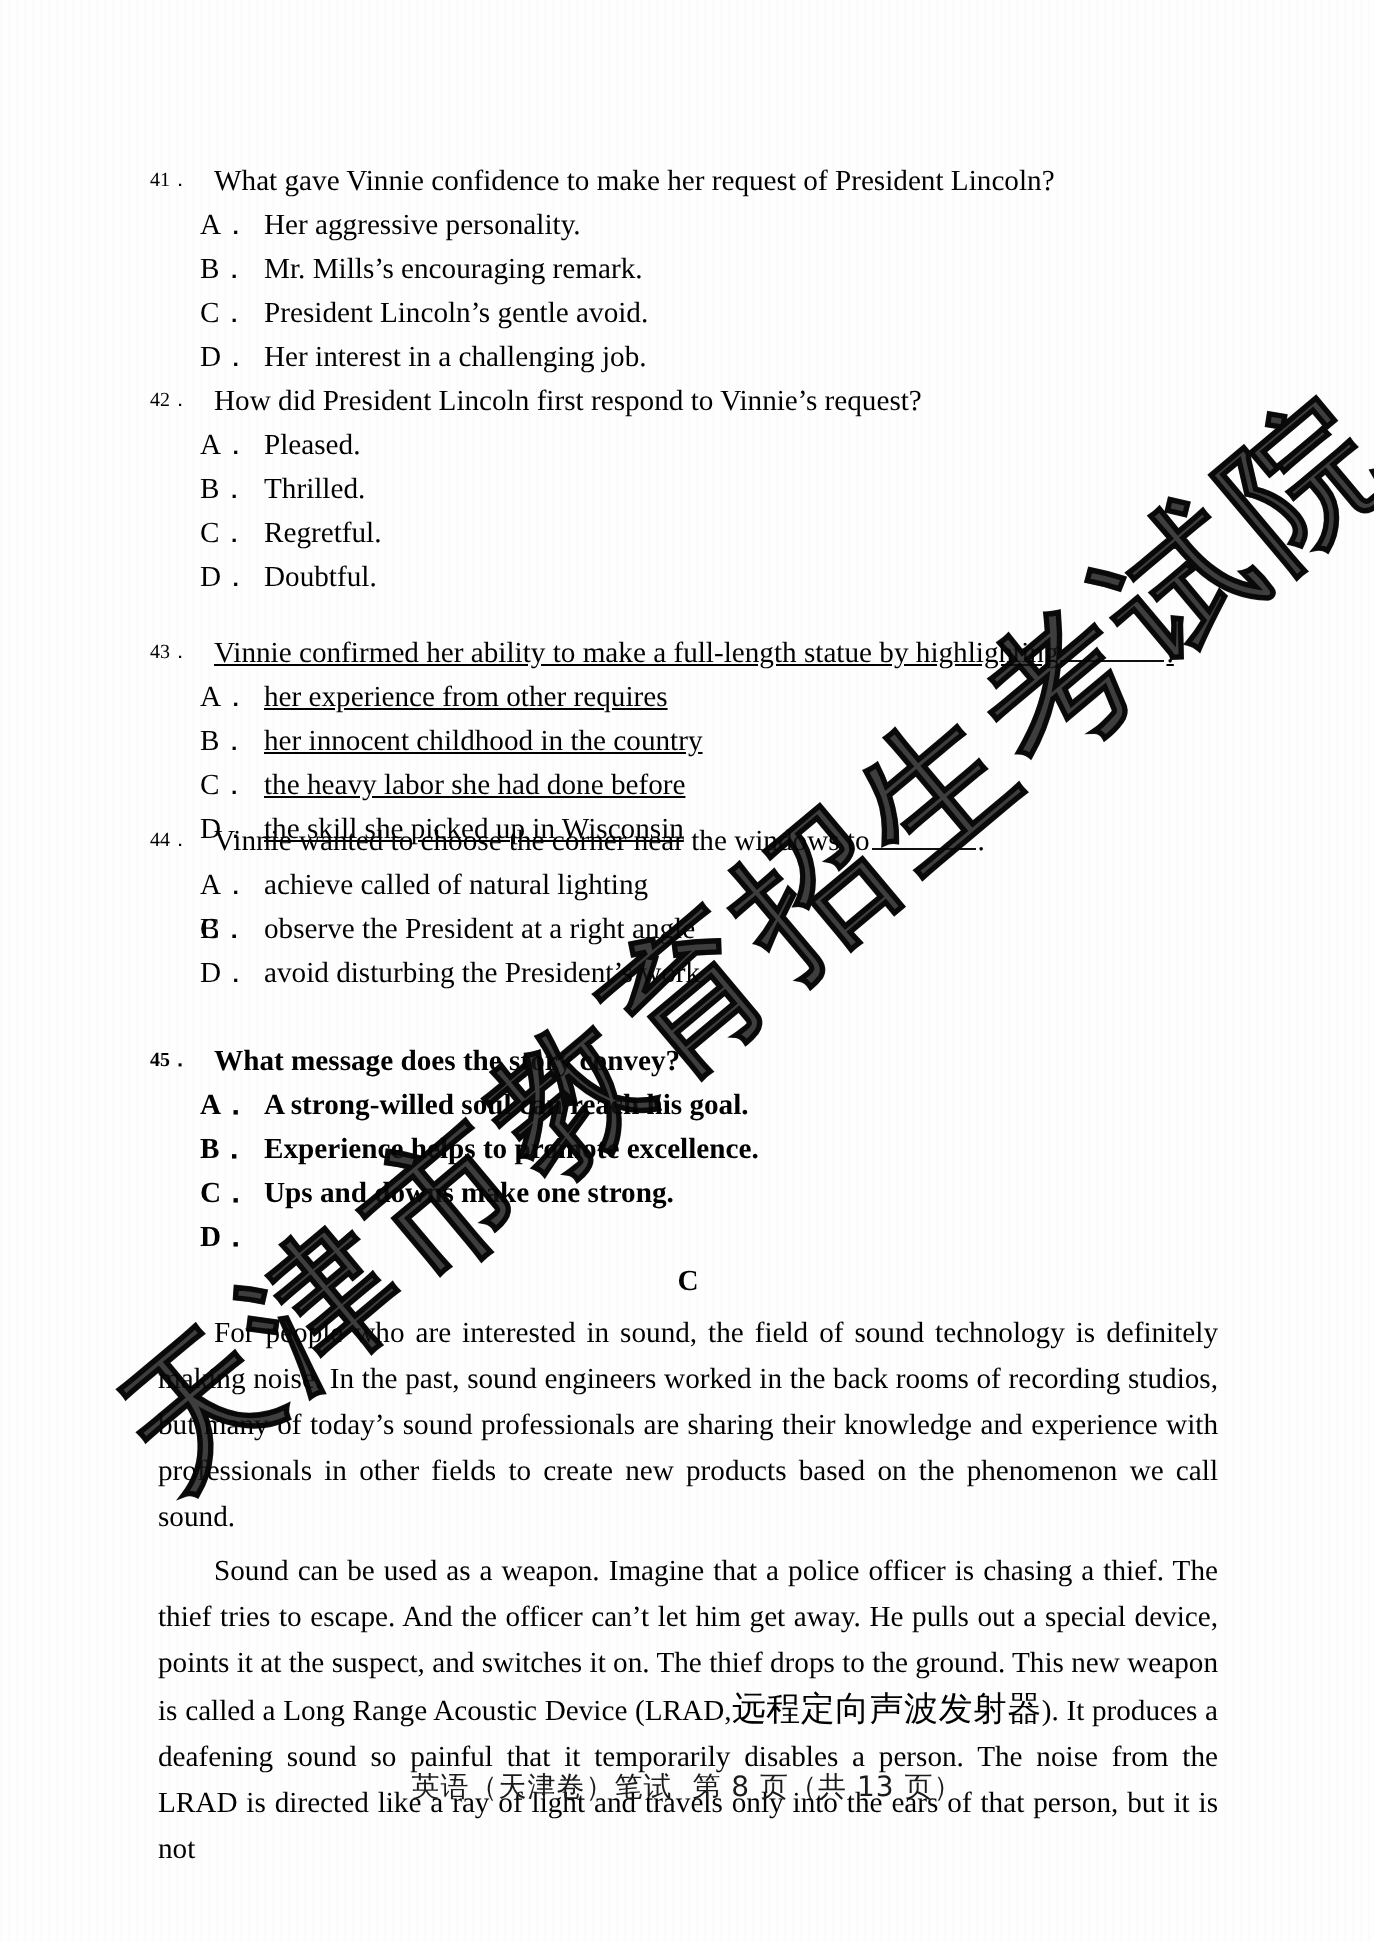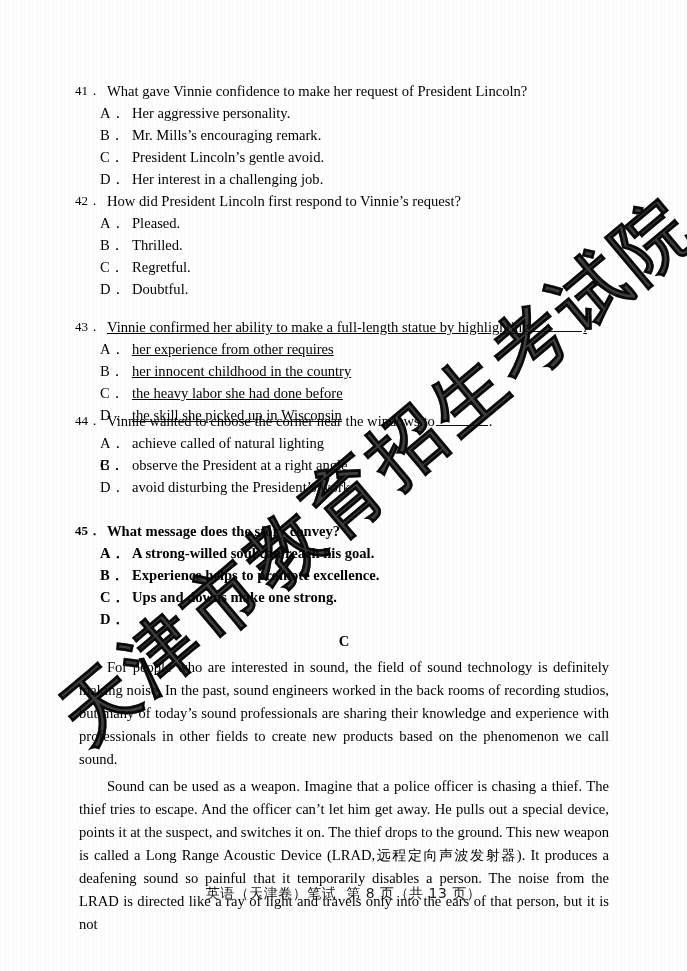--- a/index.html
+++ b/index.html
@@ -72,21 +72,21 @@
     font-size: 14.6px;
     line-height: 22px;
     padding-left: 32px;
     white-space: nowrap;
   }
   .q-num {
     position: absolute;
     left: 0;
     top: 0;
     width: 28px;
-    font-size: 13px;
+    font-size: 10px;
   }
   .q-opt {
     position: relative;
     font-size: 14.6px;
     line-height: 22px;
     padding-left: 57px;
     white-space: nowrap;
   }
   .opt-letter {
     position: absolute;
@@ -124,21 +124,21 @@
     text-align: justify;
     text-justify: inter-word;
     text-indent: 28px;
     margin: 4px;
   }
   .passage-para + .passage-para {
     margin-top: 1px;
   }
   .cn {
     font-family: "DejaVu Sans", "Liberation Sans", sans-serif;
-    font-size: 14px;
+    font-size: 17px;
   }
 
   
   #footer {
     position: absolute;
     left: 0;
     top: 885px;
     width: 687px;
     text-align: center;
     font-family: "DejaVu Sans", "Liberation Sans", sans-serif;

